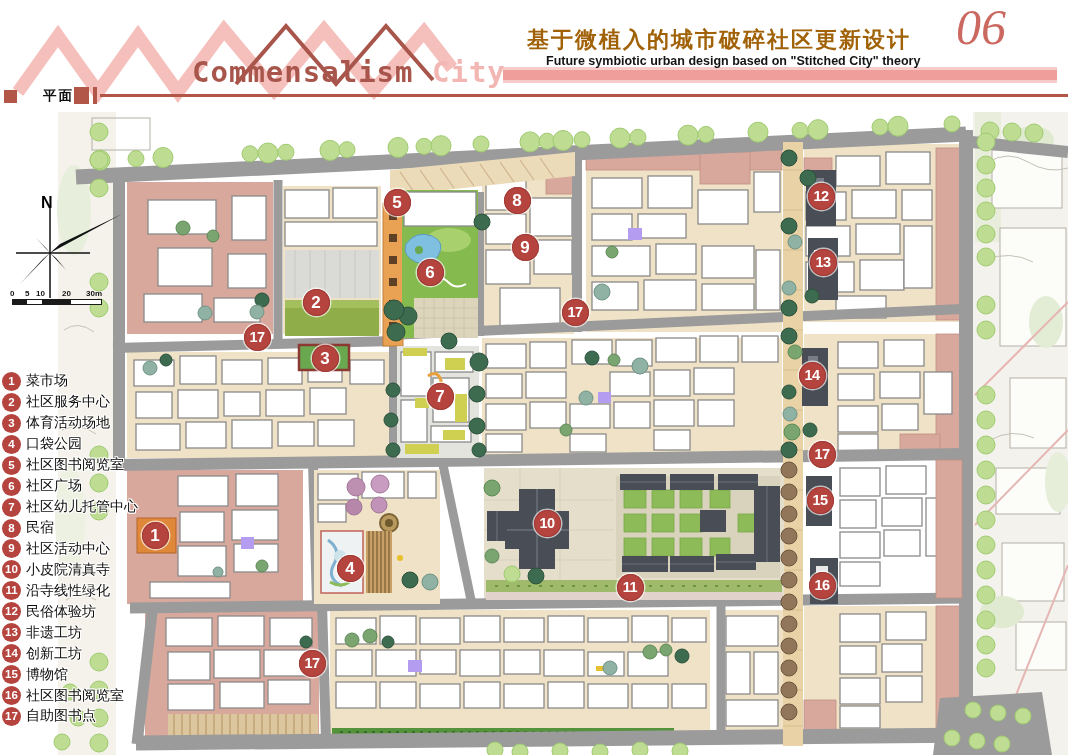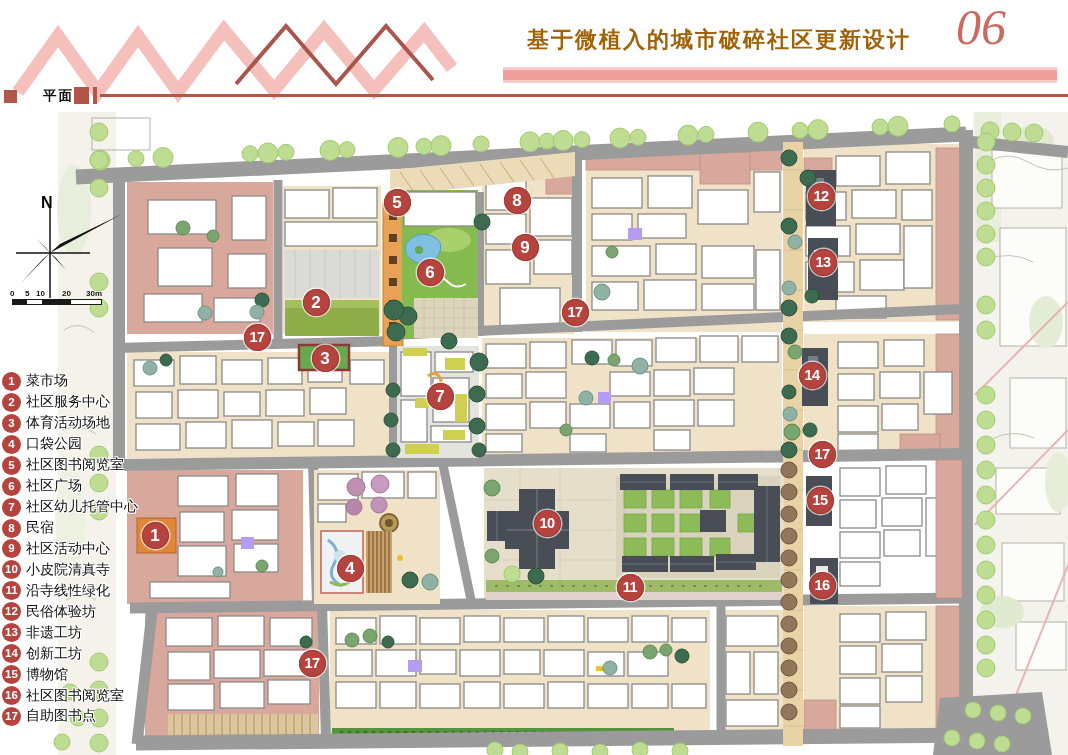--- a/index.html
+++ b/index.html
@@ -606,21 +606,23 @@
         <circle cx="600" cy="752" r="8" class="t-light"></circle>
         <circle cx="640" cy="750" r="8" class="t-light"></circle>
         <circle cx="680" cy="751" r="8" class="t-light"></circle>
       </g>
   </svg>
 
   <svg class="abs zigzag-svg" width="540" height="110" viewBox="0 0 540 110">
     <polyline points="18,92 58,36 98,92 138,36 178,92 224,30 274,90 324,30 374,90 424,32 452,68" stroke="#f5bfbc" stroke-width="13" fill="none"></polyline>
     <polyline points="236,84 286,26 336,84 386,26 433,80" stroke="#a8554b" stroke-width="4" fill="none"></polyline>
   </svg>
+  <div class="abs title-en"><span class="w1">Commensalism </span><span class="w2">City</span></div>
   <div class="abs sub-cn">基于微植入的城市破碎社区更新设计</div>
+  <div class="abs sub-en">Future symbiotic urban design based on "Stitched City" theory</div>
   <div class="abs pageno">06</div>
   <div class="abs pinkbar"></div>
   <div class="abs sq1"></div>
   <div class="abs section-label">平面图</div>
   <div class="abs bar1"></div>
   <div class="abs bar2"></div>
   <div class="abs rule"></div>
 
   <div class="abs compass">
     <svg width="125" height="110" viewBox="0 0 125 110">

